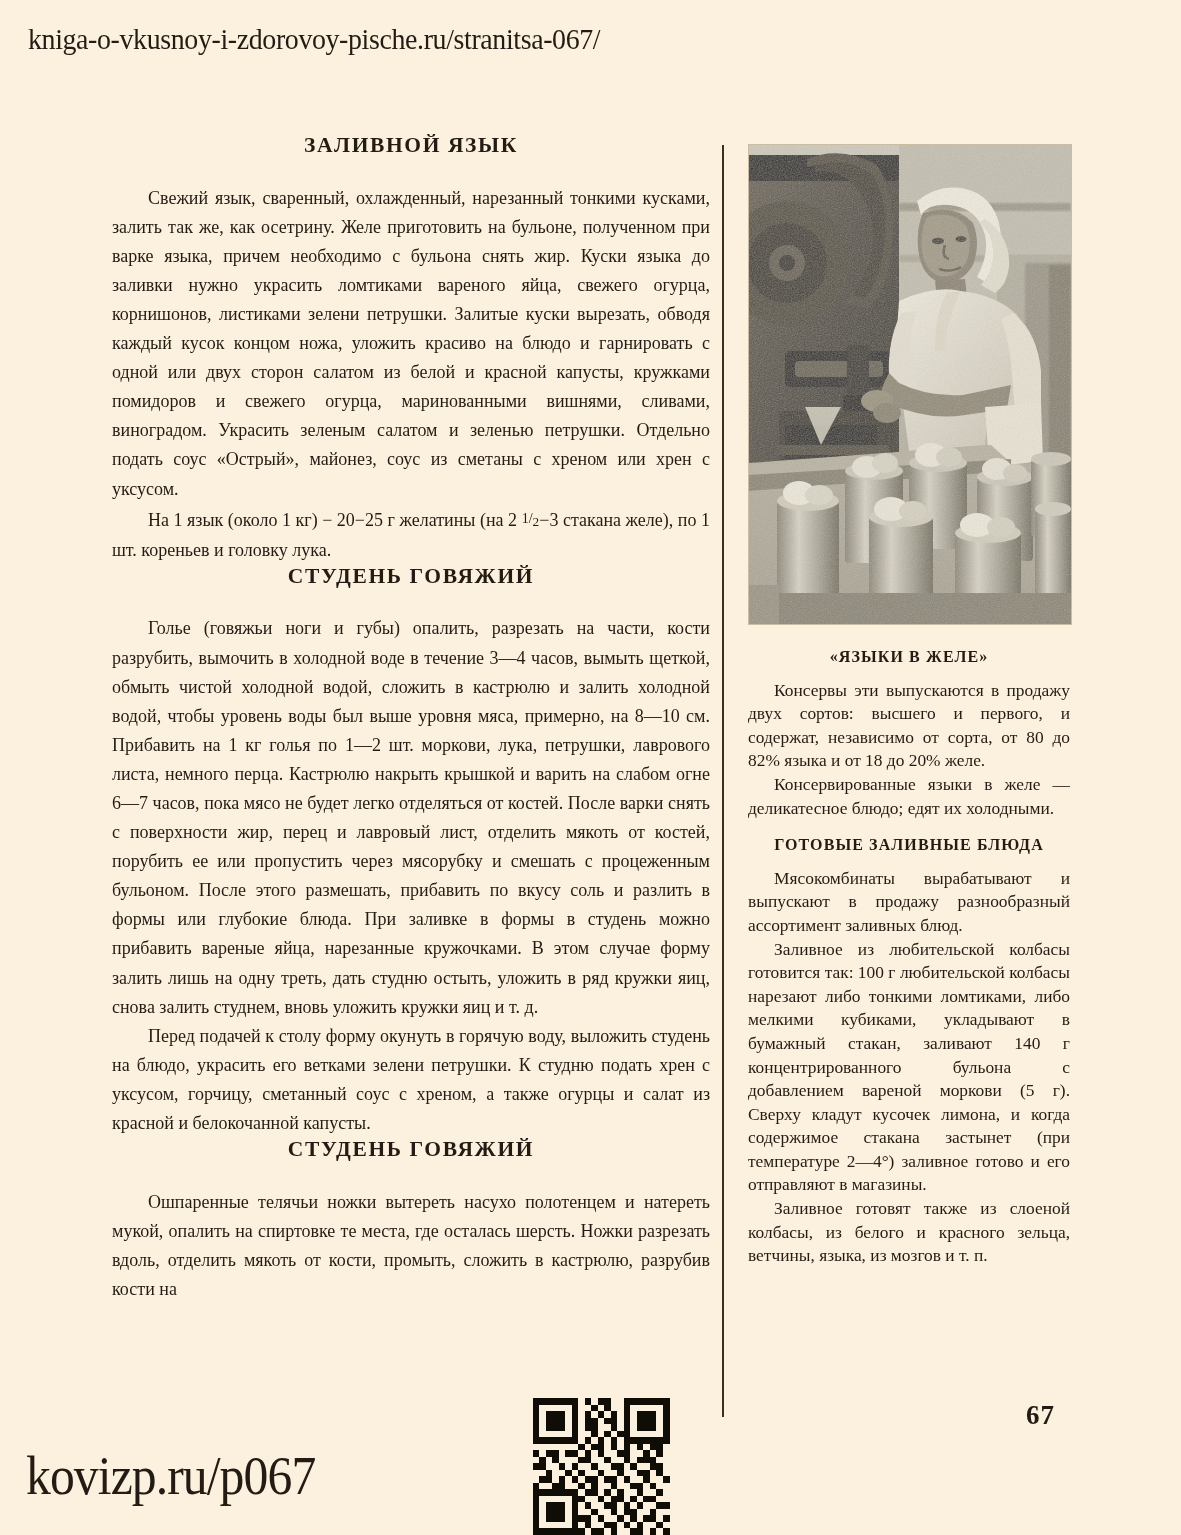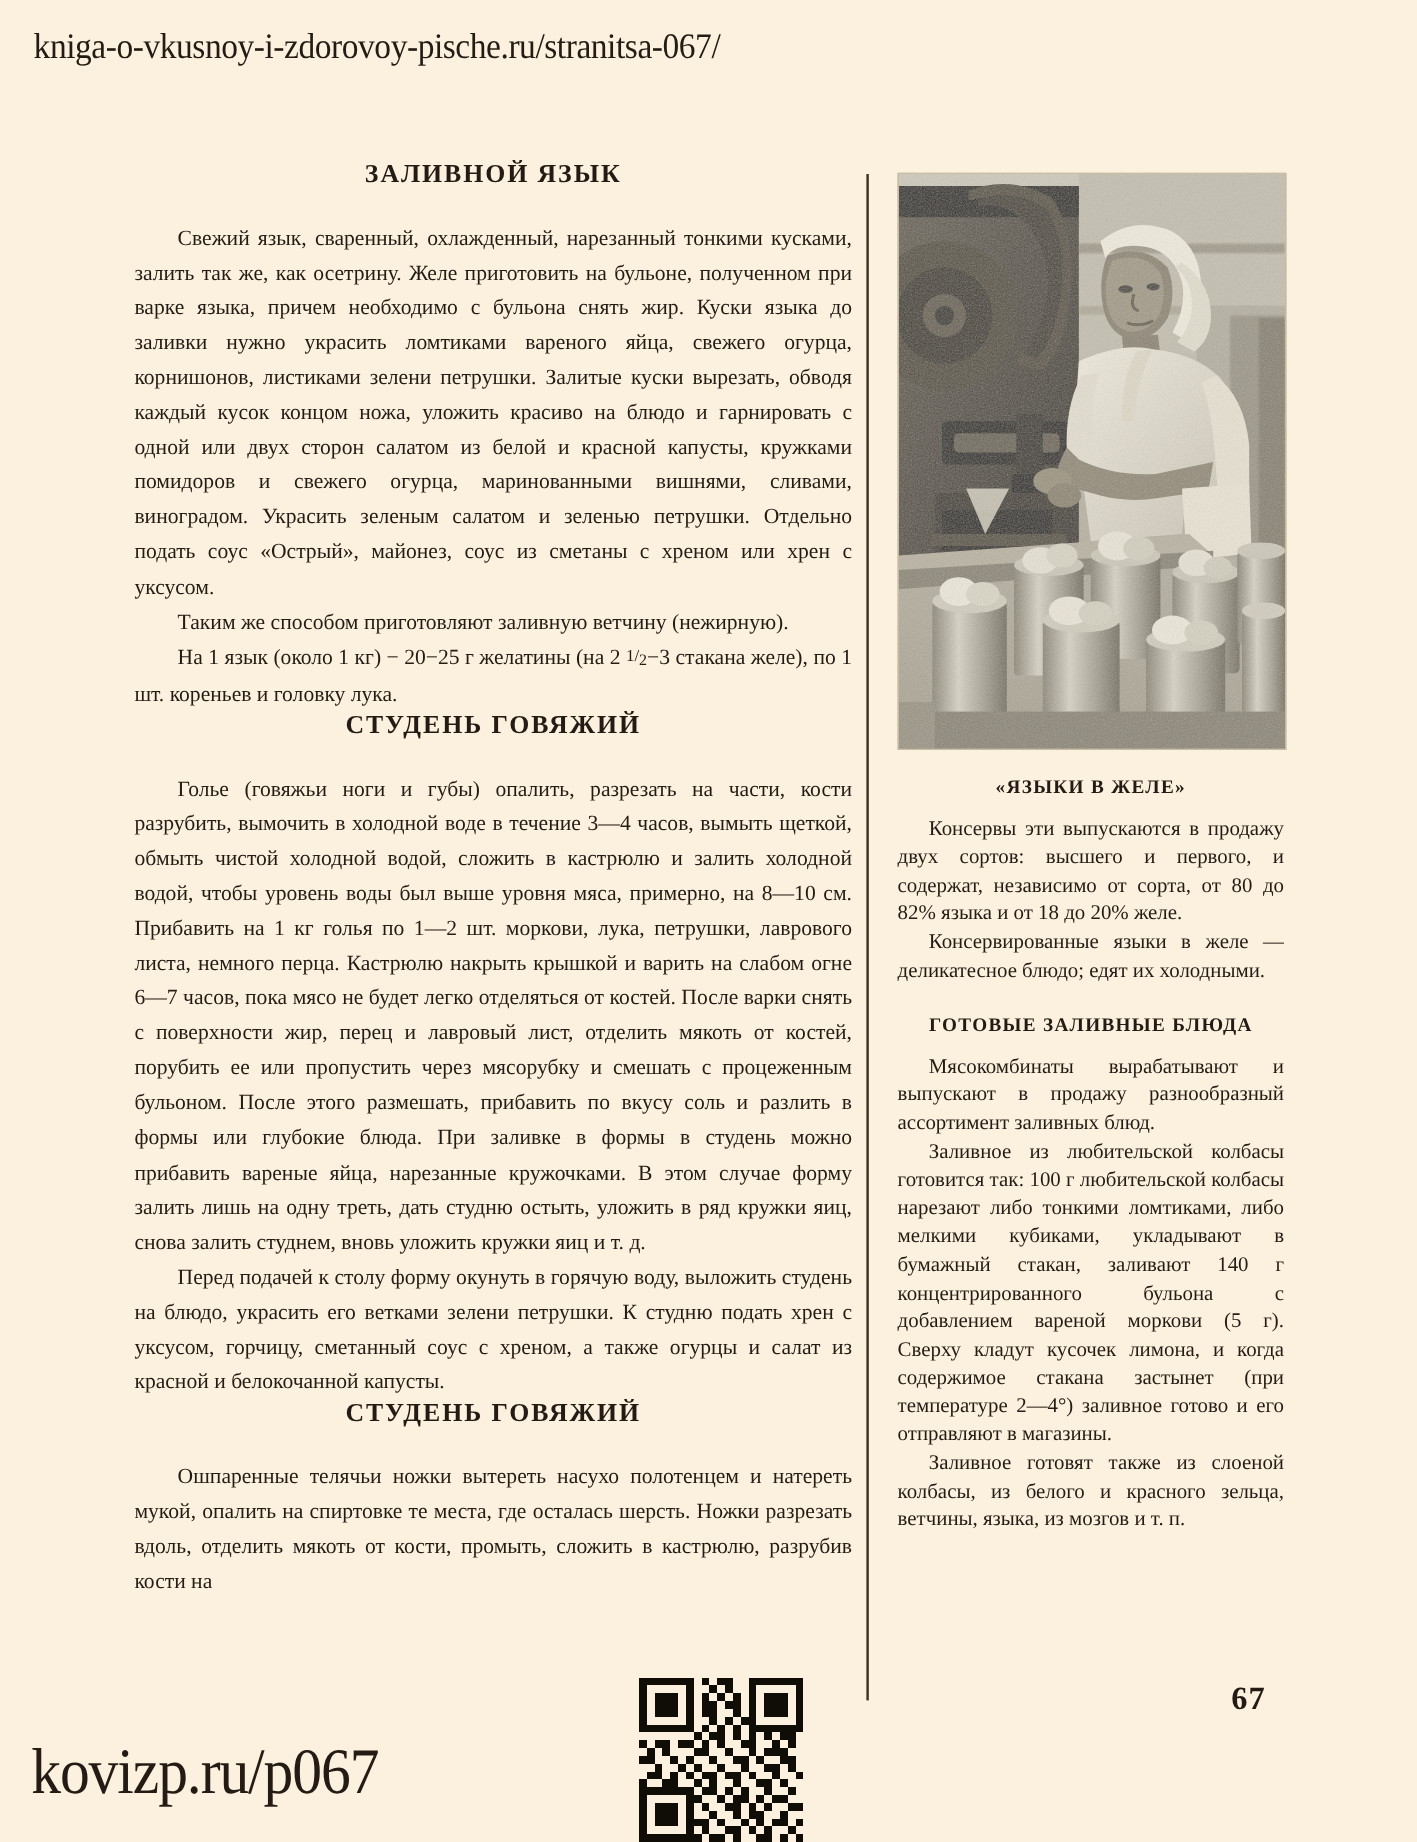--- a/index.html
+++ b/index.html
@@ -148,21 +148,20 @@
 <div class="page">
 
   <div class="col-rule"></div>
 
   <div class="col-left">
 
     <h2 class="sec-title">ЗАЛИВНОЙ ЯЗЫК</h2>
     <div class="gap-after-title"></div>
 
     <p class="body">Свежий язык, сваренный, охлажденный, нарезанный тонкими кусками, залить так же, как осетрину. Желе приготовить на бульоне, полученном при варке языка, причем необходимо с бульона снять жир. Куски языка до заливки нужно украсить ломтиками вареного яйца, свежего огурца, корнишонов, листиками зелени петрушки. Залитые куски вырезать, обводя каждый кусок концом ножа, уложить красиво на блюдо и гарнировать с одной или двух сторон салатом из белой и красной капусты, кружками помидоров и свежего огурца, маринованными вишнями, сливами, виноградом. Украсить зеленым салатом и зеленью петрушки. Отдельно подать соус «Острый», майонез, соус из сметаны с хреном или хрен с уксусом.</p>
-    <p class="body">Таким же способом приготовляют заливную ветчину (нежирную).</p>
     <p class="body"><span>На 1 язык (около 1 кг) − 20−25 г желатины (на 2&nbsp;</span><span class="frac">1/<sub>2</sub></span><span>−3 стакана желе), по 1 шт. кореньев и головку лука.</span></p>
 
     <h2 class="sec-title gap-before-title">СТУДЕНЬ ГОВЯЖИЙ</h2>
     <div class="gap-after-title"></div>
 
     <p class="body">Голье (говяжьи ноги и губы) опалить, разрезать на части, кости разрубить, вымочить в холодной воде в течение 3—4 часов, вымыть щеткой, обмыть чистой холодной водой, сложить в кастрюлю и залить холодной водой, чтобы уровень воды был выше уровня мяса, примерно, на 8—10 см. Прибавить на 1 кг голья по 1—2 шт. моркови, лука, петрушки, лаврового листа, немного перца. Кастрюлю накрыть крышкой и варить на слабом огне 6—7 часов, пока мясо не будет легко отделяться от костей. После варки снять с поверхности жир, перец и лавровый лист, отделить мякоть от костей, порубить ее или пропустить через мясорубку и смешать с процеженным бульоном. После этого размешать, прибавить по вкусу соль и разлить в формы или глубокие блюда. При заливке в формы в студень можно прибавить вареные яйца, нарезанные кружочками. В этом случае форму залить лишь на одну треть, дать студню остыть, уложить в ряд кружки яиц, снова залить студнем, вновь уложить кружки яиц и т. д.</p>
     <p class="body">Перед подачей к столу форму окунуть в горячую воду, выложить студень на блюдо, украсить его ветками зелени петрушки. К студню подать хрен с уксусом, горчицу, сметанный соус с хреном, а также огурцы и салат из красной и белокочанной капусты.</p>
 
     <h2 class="sec-title gap-before-title">СТУДЕНЬ ГОВЯЖИЙ</h2>
     <div class="gap-after-title"></div>
@@ -322,21 +321,21 @@
 
   <div class="col-right">
     <div style="height:512px"></div>
 
     <h2 class="sec-title">«ЯЗЫКИ В ЖЕЛЕ»</h2>
     <div style="height:13px"></div>
 
     <p class="body">Консервы эти выпускаются в продажу двух сортов: высшего и первого, и содержат, независимо от сорта, от 80 до 82% языка и от 18 до 20% желе.</p>
     <p class="body">Консервированные языки в желе — деликатесное блюдо; едят их холодными.</p>
 
-    <h2 class="sec-title" style="margin-top:26px">ГОТОВЫЕ ЗАЛИВНЫЕ БЛЮДА</h2>
+    <h2 class="sec-title" style="margin-top:16px">ГОТОВЫЕ ЗАЛИВНЫЕ БЛЮДА</h2>
     <div style="height:13px"></div>
 
     <p class="body">Мясокомбинаты вырабатывают и выпускают в продажу разнообразный ассортимент заливных блюд.</p>
     <p class="body">Заливное из любительской колбасы готовится так: 100 г любительской колбасы нарезают либо тонкими ломтиками, либо мелкими кубиками, укладывают в бумажный стакан, заливают 140 г концентрированного бульона с добавлением вареной моркови (5 г). Сверху кладут кусочек лимона, и когда содержимое стакана застынет (при температуре 2—4°) заливное готово и его отправляют в магазины.</p>
     <p class="body">Заливное готовят также из слоеной колбасы, из белого и красного зельца, ветчины, языка, из мозгов и т. п.</p>
   </div>
 </div>
 
 <div class="footer-url">kovizp.ru/p067</div>
 

